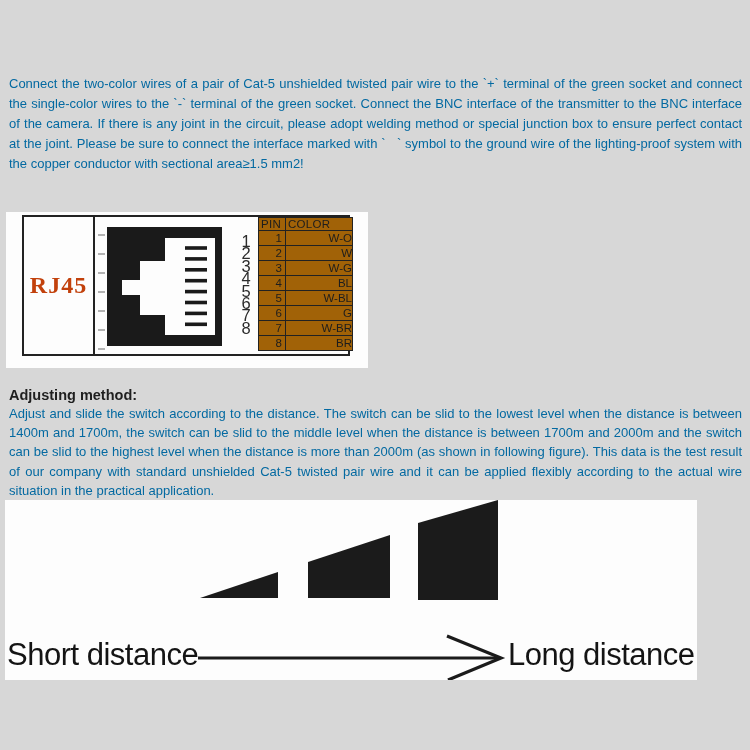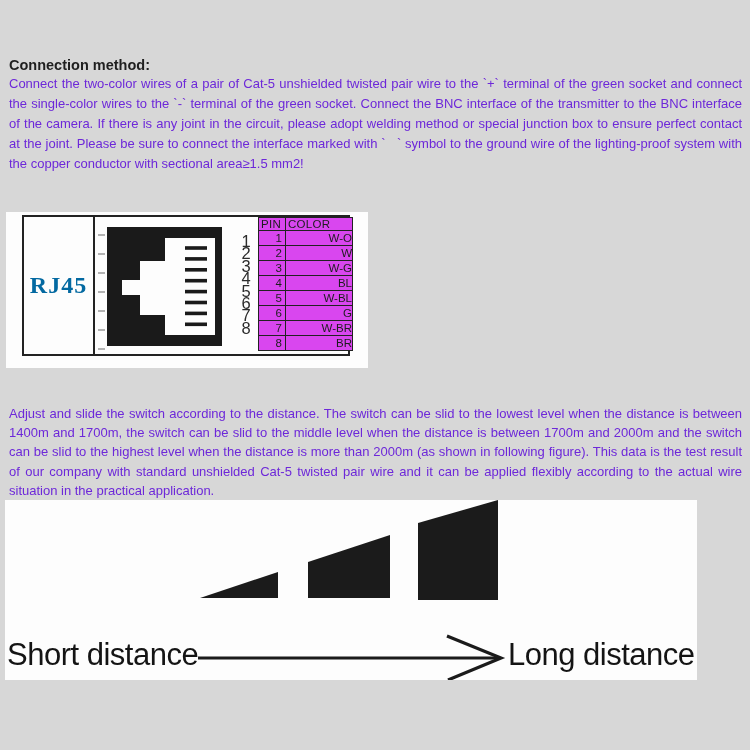--- a/index.html
+++ b/index.html
@@ -7,21 +7,21 @@
   body { background:#d7d7d7; font-family:"Liberation Sans", sans-serif; }
   .page { position:relative; width:750px; height:750px; overflow:hidden; background:#d7d7d7; }
 
   
   .heading {
     position:absolute; left:9px; width:733px;
     font-size:14.5px; font-weight:bold; color:#1f1f1f; line-height:17px;
   }
   .body-para {
     position:absolute; left:9px; width:733px;
-    font-size:13px; color:#6d28d9; line-height:20px;
+    font-size:13px; color:#0369a1; line-height:20px;
     text-align:justify;
   }
   #connection-heading { top:57px; }
   #connection-para    { top:74px; }
   #clamping-heading   { top:188px; }
   #adjusting-heading  { top:387px; }
   #adjusting-para     { top:404px; line-height:19.2px; }
 
   
   .fig1 { position:absolute; left:6px; top:212px; width:362px; height:156px; background:#fdfdfd; }
@@ -29,36 +29,36 @@
     position:absolute; left:16px; top:3px; width:328px; height:141px;
     border:2px solid #222;
   }
   .rj45-cell {
     position:absolute; left:0; top:0; bottom:0; width:71px;
     border-right:2px solid #222;
     display:flex; align-items:center; justify-content:center;
   }
   .rj45-label {
     font-family:"Liberation Serif", serif; font-weight:bold;
-    font-size:24px; letter-spacing:1px; color:#0369a1;
+    font-size:24px; letter-spacing:1px; color:#c2410c;
   }
   .ruler-ticks {
     position:absolute; left:92px; top:22px; width:7px; height:116px;
     background:repeating-linear-gradient(to bottom,
       #b3b3b3 0px, #b3b3b3 2px, transparent 2px, transparent 19px);
   }
   .jack-svg { position:absolute; left:101px; top:15px; }
   .pin-numbers {
     position:absolute; left:231px; top:23px; width:18px;
     text-align:center; font-size:16.5px; line-height:12.4px; color:#2c2c2c;
   }
   .pin-table {
     position:absolute; left:252px; top:5px; width:94px; height:134px;
     border-collapse:collapse; table-layout:fixed;
-    background:#d946ef; font-size:11.5px; color:#1d1d1d;
+    background:#a16207; font-size:11.5px; color:#1d1d1d;
   }
   .pin-table th, .pin-table td {
     border:1.5px solid #222; height:13px; line-height:12px;
     font-weight:normal; overflow:hidden; white-space:nowrap;
   }
   .pin-table col.c-pin { width:27px; }
   .pin-table col.c-color { width:67px; }
   .pin-table th { text-align:left; padding-left:2px; letter-spacing:0.3px; }
   .pin-table td.pin-cell { text-align:right; padding-right:3px; }
   .pin-table td.color-cell { text-align:right; padding-left:2px; }
@@ -71,21 +71,20 @@
     font-size:31px; letter-spacing:-0.5px; line-height:36px; color:#141414;
   }
   #short-distance-label { left:2px; }
   #long-distance-label  { left:503px; }
 </style>
 </head>
 <body>
 
 <div class="page">
 
-  <div id="connection-heading" class="heading">Connection method:</div>
 
   <div id="connection-para" class="body-para">Connect the two-color wires of a pair of Cat-5 unshielded twisted pair wire to the `+` terminal of the green socket and connect the single-color wires to the `-` terminal of the green socket. Connect the BNC interface of the transmitter to the BNC interface of the camera. If there is any joint in the circuit, please adopt welding method or special junction box to ensure perfect contact at the joint. Please be sure to connect the interface marked with `&nbsp;&nbsp;&nbsp;` symbol to the ground wire of the lighting-proof system with the copper conductor with sectional area≥1.5 mm2!</div>
 
 
   <div class="fig1">
     <div class="fig1-rect">
       <div class="rj45-cell">
         <span class="rj45-label">RJ45</span>
       </div>
     </div>
@@ -159,20 +158,21 @@
             <td class="color-cell">W-BR</td>
           </tr>
           <tr>
             <td class="pin-cell">8</td>
             <td class="color-cell">BR</td>
           </tr>
         </tbody>
     </table>
   </div>
 
+  <div id="adjusting-heading" class="heading">Adjusting method:</div>
 
   <div id="adjusting-para" class="body-para">Adjust and slide the switch according to the distance. The switch can be slid to the lowest level when the distance is between 1400m and 1700m, the switch can be slid to the middle level when the distance is between 1700m and 2000m and the switch can be slid to the highest level when the distance is more than 2000m (as shown in following figure). This data is the test result of our company with standard unshielded Cat-5 twisted pair wire and it can be applied flexibly according to the actual wire situation in the practical application.</div>
 
   <div class="fig2">
     <svg class="fig2-svg" width="692" height="180" viewBox="0 0 692 180">
       <polygon points="195,98 273,72 273,98" fill="#1b1b1b"></polygon>
       <polygon points="303,62 385,35 385,98 303,98" fill="#1b1b1b"></polygon>
       <polygon points="413,23 493,0 493,100 413,100" fill="#1b1b1b"></polygon>
       <line x1="193" y1="158" x2="492" y2="158" stroke="#1b1b1b" stroke-width="3"></line>
       <polyline points="442,136 496,158 443,180" fill="none" stroke="#1b1b1b" stroke-width="3.2"></polyline>

